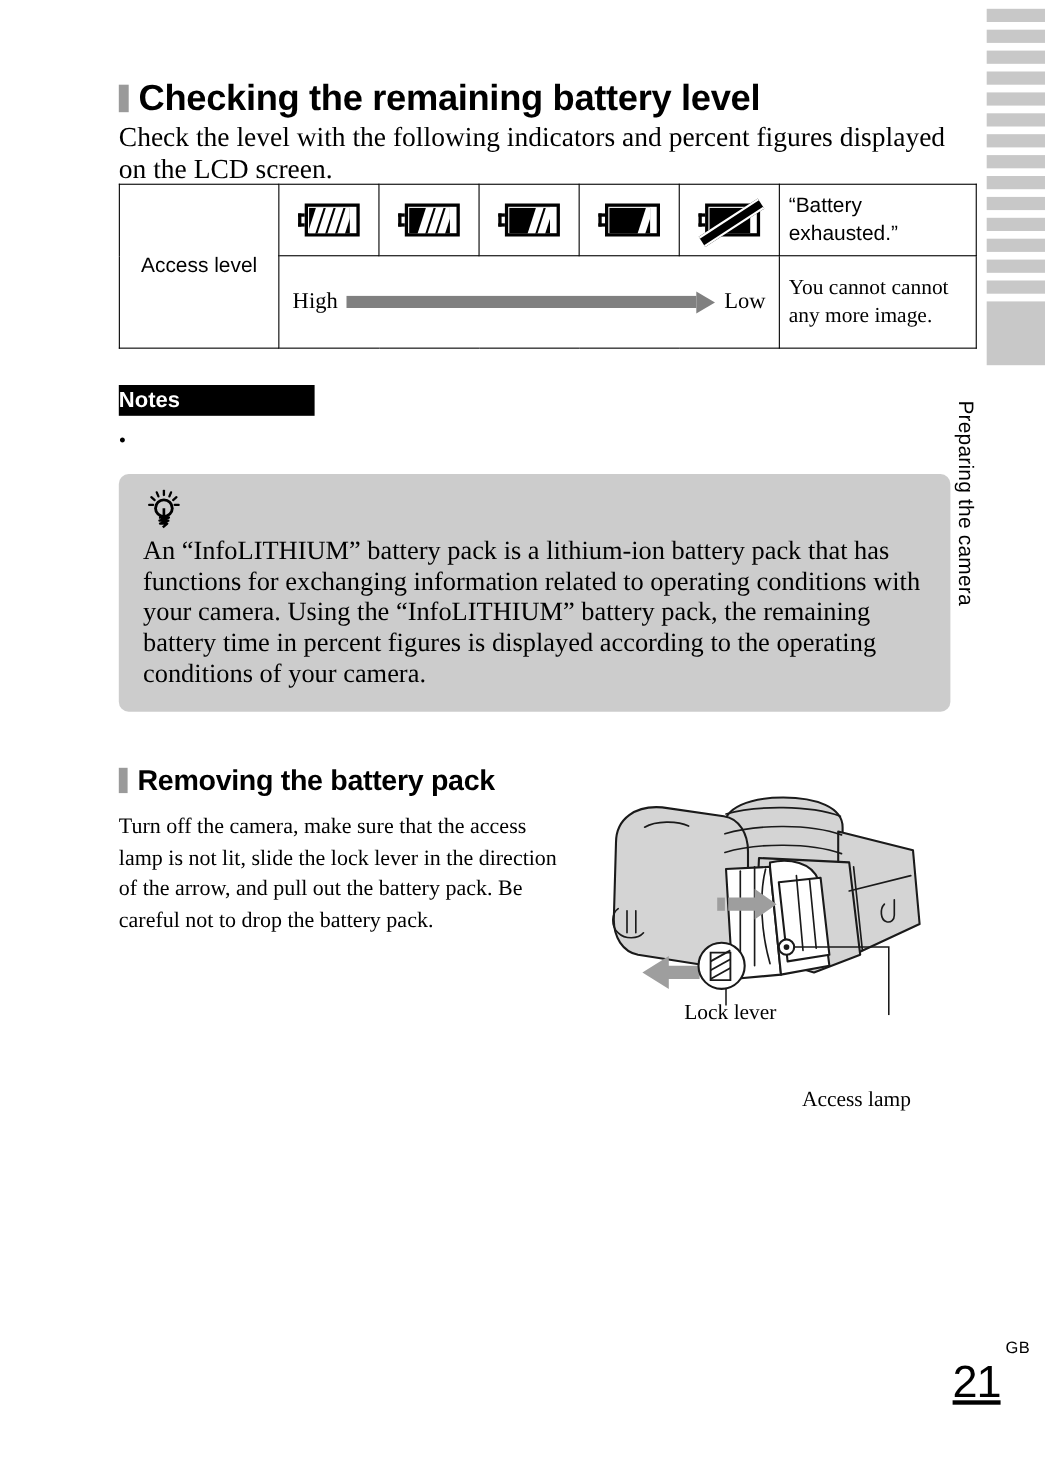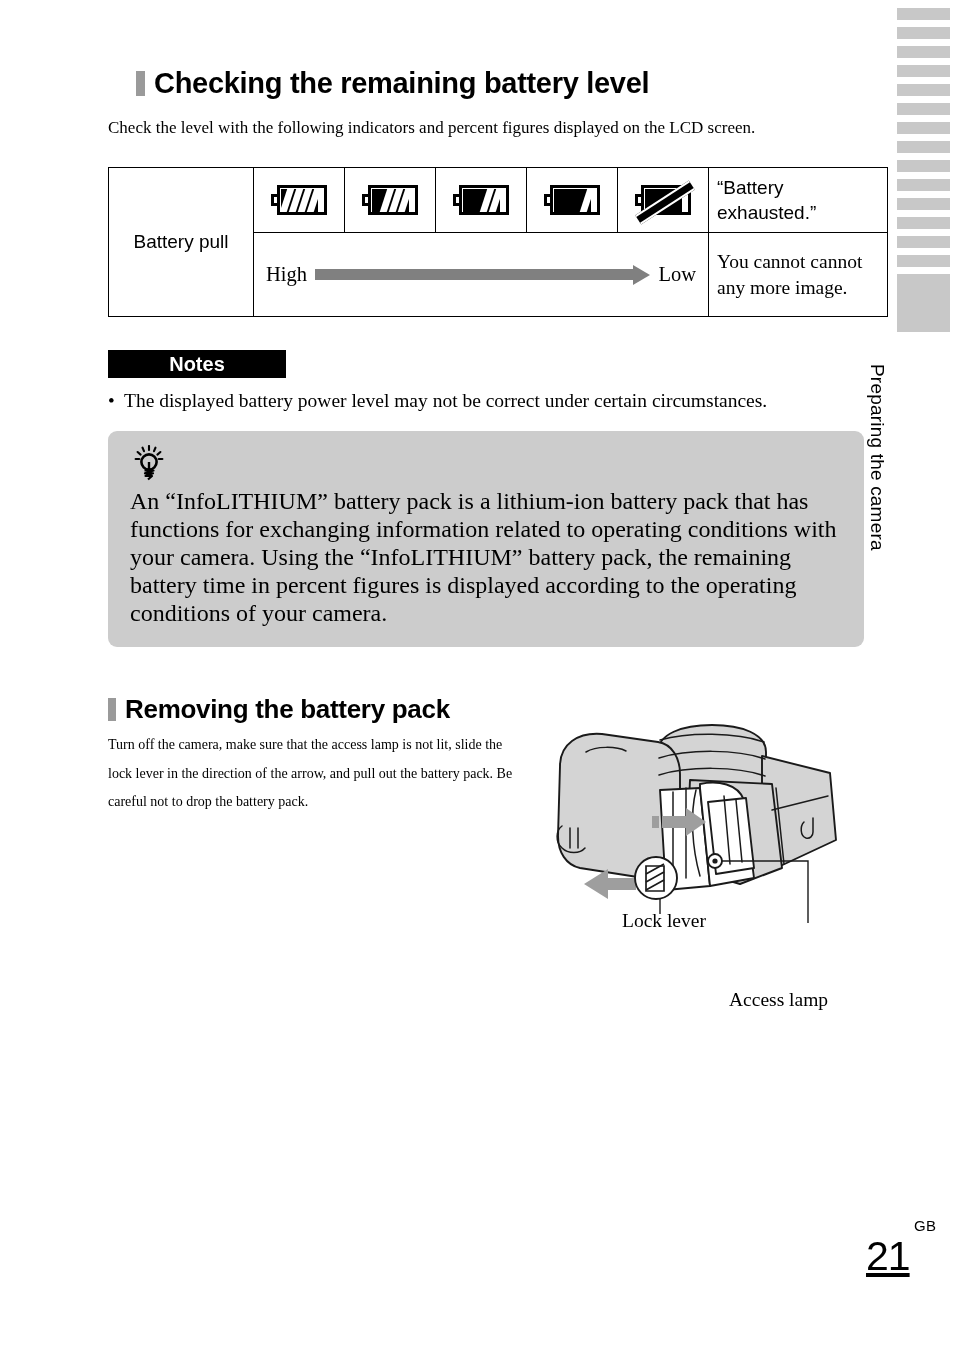--- a/index.html
+++ b/index.html
@@ -42,40 +42,39 @@
   .sec-head .bullet {
     display: inline-block;
     background: #9a9a9a;
     margin-right: 9px;
     flex: none;
   }
   #head-battery {
     position: absolute;
     left: 0;
     top: 48px;
-    font-size: 29px;
-    margin-left: 28px;
+    font-size: 33px;
   }
   #head-battery .bullet { width: 9px; height: 25px; }
 
   #head-removing {
     position: absolute;
     left: 0;
     top: 672px;
     font-size: 26px;
   }
   #head-removing .bullet { width: 8px; height: 23px; }
 
   
   .intro {
     position: absolute;
     left: 0;
-    top: 96px;
+    top: 86px;
     width: 762px;
-    font-size: 17px;
+    font-size: 25px;
     line-height: 29px;
   }
 
   
   .batt-table {
     position: absolute;
     left: 0;
     top: 167px;
     width: 755px;
     border-collapse: collapse;
@@ -208,21 +207,21 @@
     top: 350px;
     width: 178px;
     height: 28px;
     background: #000000;
     color: #ffffff;
     font-family: "Liberation Sans", sans-serif;
     font-weight: bold;
     font-size: 20px;
     display: flex;
     align-items: center;
-    justify-content: center;
+    justify-content: flex-start;
   }
   .note-item {
     position: absolute;
     left: 0;
     top: 387px;
     width: 770px;
     font-size: 19.5px;
     line-height: 27px;
     display: flex;
   }
@@ -262,21 +261,21 @@
     font-size: 24px;
     line-height: 28px;
   }
 
   
   .removing-text {
     position: absolute;
     left: 0;
     top: 717px;
     width: 412px;
-    font-size: 14px;
+    font-size: 20px;
     line-height: 28.5px;
   }
 
   .camera-fig {
     position: absolute;
     left: 540px;
     top: 718px;
     width: 340px;
     height: 200px;
   }
@@ -349,21 +348,21 @@
     <h1 class="sec-head" id="head-battery">
       <span class="bullet"></span>
       <span>Checking the remaining battery level</span>
     </h1>
 
     <p class="intro">Check the level with the following indicators and percent figures displayed on the LCD screen.</p>
 
     <table class="batt-table">
       <tbody>
           <tr>
-        <td class="cell-label" rowspan="2">Battery pull</td>
+        <td class="cell-label" rowspan="2">Access level</td>
 
         <td class="cell-icon">
           <span class="batt">
             <span class="nub"></span>
             <span class="body"></span>
             <span class="fill">
               <span class="bar" style="left:1px"></span>
               <span class="bar" style="left:10px"></span>
               <span class="bar" style="left:19px"></span>
               <span class="bar" style="left:28px"></span>
@@ -431,21 +430,20 @@
       </tr>
     </tbody>
       </table>
 
     <div class="notes-banner">
       <span>Notes</span>
     </div>
 
     <div class="note-item">
       <span class="dot">•</span>
-      <span>The displayed battery power level may not be correct under certain circumstances.</span>
     </div>
 
     <div class="callout">
       <div class="callout-head">
         <span class="bulb">
           <svg viewBox="0 0 30 36" width="30" height="36" aria-hidden="true">
             <g stroke="#000" stroke-width="2.1" fill="none" stroke-linecap="round">
               <line x1="15" y1="1" x2="15" y2="5"></line>
               <line x1="8.5" y1="2.6" x2="10" y2="6.2"></line>
               <line x1="21.5" y1="2.6" x2="20" y2="6.2"></line>

